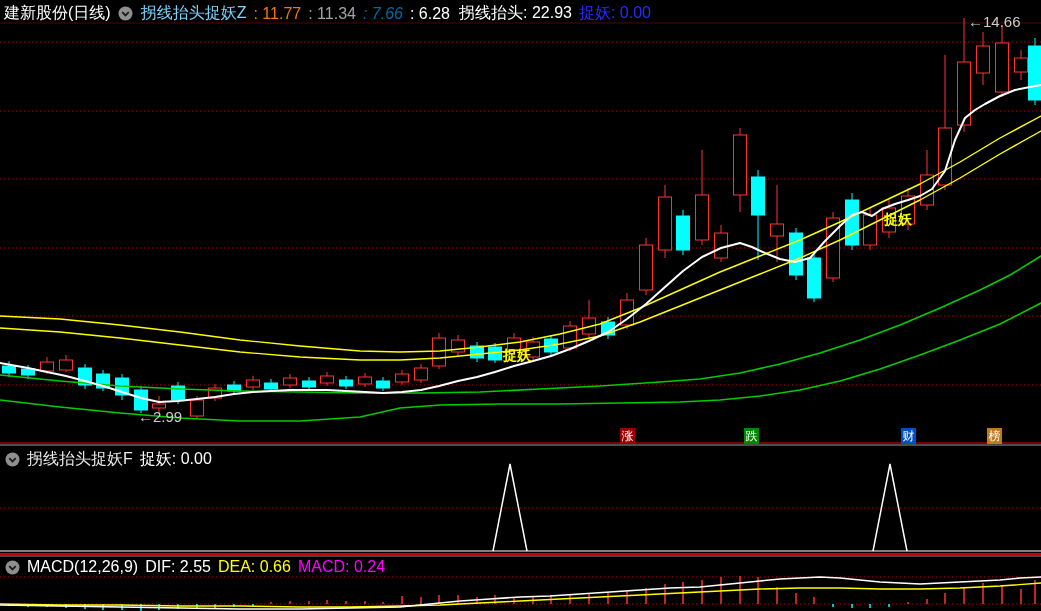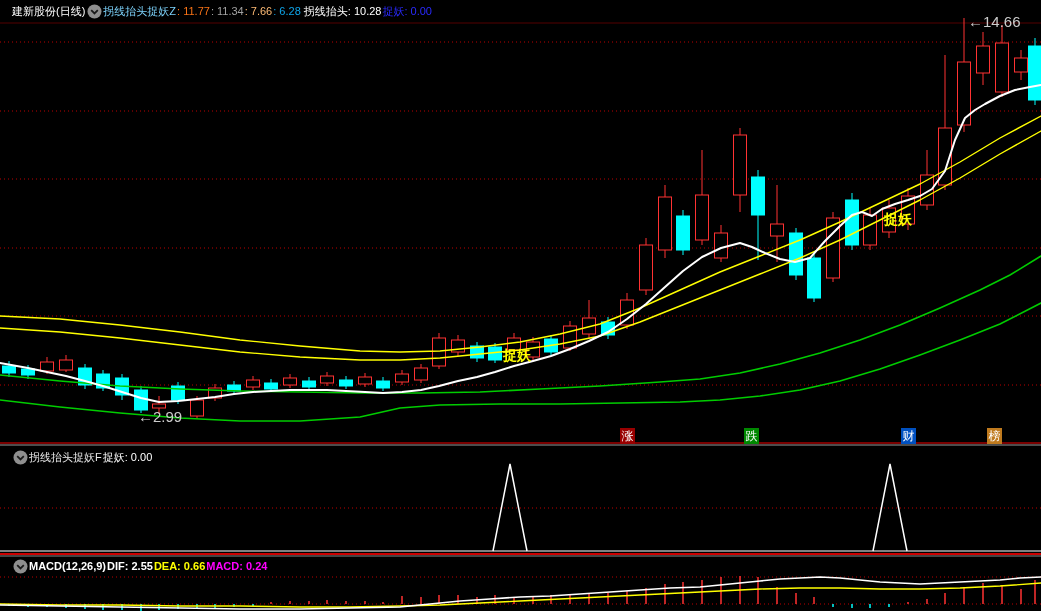--- a/index.html
+++ b/index.html
@@ -1,26 +1,26 @@
 <!DOCTYPE html>
 <html><head>
 <meta charset="utf-8">
 <style>
   html,body{margin:0;padding:0;background:#000;}
   #app{position:relative;width:1041px;height:611px;background:#000;overflow:hidden;
        font-family:"Liberation Sans","DejaVu Sans",sans-serif;}
   #chart-svg{position:absolute;left:0;top:0;}
-  .hdr{position:absolute;left:12px;display:flex;align-items:center;gap:1px;
-       font-size:11px;white-space:nowrap;z-index:5;}
+  .hdr{position:absolute;left:4px;display:flex;align-items:center;gap:7px;
+       font-size:16px;white-space:nowrap;z-index:5;}
   .hdr .t{display:inline-block;}
   .white{color:#ffffff;}
   .collapse{width:16px;height:16px;display:inline-flex;align-items:center;justify-content:center;}
   #main-header{top:3px;}
   #panel2-header{top:449px;text-decoration:underline;}
-  #macd-header{top:558px;font-weight:bold;}
+  #macd-header{top:558px;}
   .badge{position:absolute;width:15px;height:16px;z-index:6;color:#ffffff;
          font-size:12px;line-height:16px;text-align:center;cursor:pointer;}
 </style>
 </head>
 <body>
 
 <div id="app">
   <svg id="chart-svg" width="1041" height="611" viewBox="0 0 1041 611">
       <line x1="0" y1="42" x2="1041" y2="42" stroke="#bb0000" stroke-width="1" stroke-dasharray="1 3"></line>
       <line x1="0" y1="111" x2="1041" y2="111" stroke="#bb0000" stroke-width="1" stroke-dasharray="1 3"></line>
@@ -224,23 +224,23 @@
     <span class="t white">建新股份(日线)</span>
     <span class="collapse">
       <svg width="15" height="15" viewBox="0 0 15 15">
         <circle cx="7.5" cy="7.5" r="7" fill="#8f8f8f"></circle>
         <path d="M4.2 6.2 L7.5 9.4 L10.8 6.2" fill="none" stroke="#1a1a1a" stroke-width="1.8"></path>
       </svg>
     </span>
     <span class="t" style="color:#7dd3fc">拐线抬头捉妖Z</span>
     <span class="t" style="color: #f97316;">: 11.77</span>
     <span class="t" style="color: #a3a3a3;">: 11.34</span>
-    <span class="t" style="color: #fdba74;">: 7.66</span>
-    <span class="t" style="color: #0ea5e9;">: 6.28</span>
-    <span class="t white" style="margin-left:2px">拐线抬头: 10.28</span>
+    <span class="t" style="color: #0369a1; font-style: italic;">: 7.66</span>
+    <span class="t" style="color: #ffffff;">: 6.28</span>
+    <span class="t white" style="margin-left:2px">拐线抬头: 22.93</span>
     <span class="t" style="color: rgb(42, 42, 255);">捉妖: 0.00</span>
   </div>
 
   <div class="hdr" id="panel2-header">
     <span class="collapse">
       <svg width="15" height="15" viewBox="0 0 15 15">
         <circle cx="7.5" cy="7.5" r="7" fill="#8f8f8f"></circle>
         <path d="M4.2 6.2 L7.5 9.4 L10.8 6.2" fill="none" stroke="#1a1a1a" stroke-width="1.8"></path>
       </svg>
     </span>

